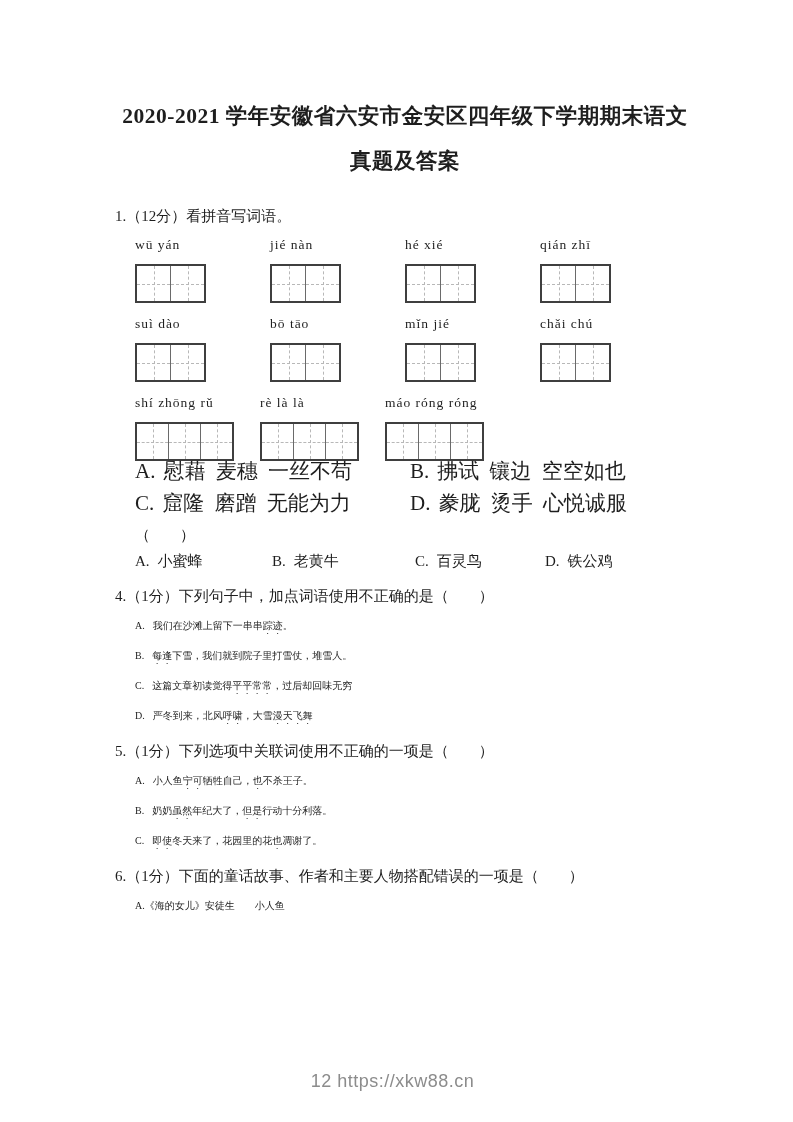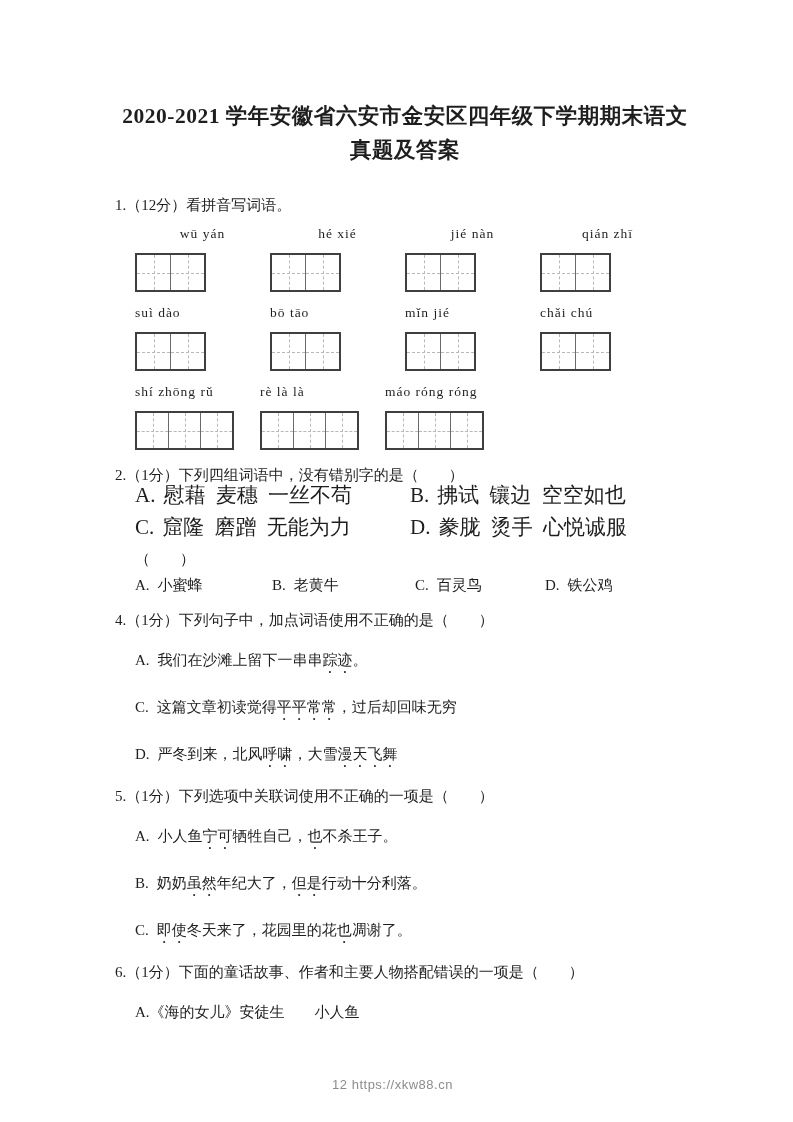--- a/index.html
+++ b/index.html
@@ -10,55 +10,55 @@
     box-sizing:border-box;
     padding:104px 98px 8px 115px;
     overflow:hidden;
     font-family:"Liberation Serif","DejaVu Serif",serif;
     color:#1e1e1e;
   }
   .title-l1,.title-l2{
     font-size:21.5px;font-weight:bold;text-align:center;line-height:24px;
     letter-spacing:0.5px;white-space:nowrap;
   }
-  .title-l2{margin-top:10px;}
+  .title-l2{margin-top:21px;}
   .stem{font-size:15px;line-height:19px;white-space:nowrap;}
   #q1-stem{margin-top:34px;}
   .sec{margin-top:16px;}
   .indent{padding-left:20px;margin-top:13px;}
   
   .py-row{display:flex;margin-top:13px;padding-left:20px;}
-  .py-row.first{margin-top:11px;text-align:center;}
+  .py-row.first{margin-top:11px;}
   .py-item{width:135px;}
   .py-item.wide{width:125px;}
   .py-label{font-size:13.5px;line-height:16px;letter-spacing:1px;margin-bottom:11px;}
   .pgrid{display:flex;border:2px solid #3f3f3f;width:max-content;background:#fff;}
   .cell{width:33px;height:35px;position:relative;border-left:1px solid #6a6a6a;}
   .cell.c3{width:31px;}
   .cell:first-child{border-left:none;}
   .cell::before{content:"";position:absolute;left:50%;top:0;bottom:0;border-left:1px dashed #b8b8b8;}
   .cell::after{content:"";position:absolute;top:50%;left:0;right:0;border-top:1px dashed #b8b8b8;}
   
   .opts-grid2{display:grid;grid-template-columns:275px auto;row-gap:13px;padding-left:20px;margin-top:1px;font-size:21px;line-height:19px;}
   .opts-grid2 .opt-text{word-spacing:5px;}
   .opts-row4{display:grid;grid-template-columns:137px 143px 130px auto;padding-left:20px;margin-top:7px;font-size:15px;line-height:19px;}
-  .opts-stack .option{margin-top:21px;padding-left:20px;font-size:15px;line-height:19px;white-space:nowrap;}
+  .opts-stack .option{margin-top:10px;padding-left:20px;font-size:10px;line-height:19px;white-space:nowrap;}
   .option{white-space:nowrap;}
   .opt-label{margin-right:8px;}
   .tight .opt-label{margin-right:0;}
   .em-dot{
     -webkit-text-emphasis:filled dot #222;
     -webkit-text-emphasis-position:under;
     text-emphasis:filled dot #222;
     text-emphasis-position:under right;
   }
   .footer{
     position:absolute;left:0;right:8px;bottom:30px;text-align:center;
     font-family:"Liberation Sans","DejaVu Sans",sans-serif;
-    font-size:13px;color:#8c8c8c;letter-spacing:0.5px;
+    font-size:18px;color:#8c8c8c;letter-spacing:0.5px;
   }
 </style>
 </head>
 <body>
 
 <div class="page">
 
   <div class="title-l1">2020-2021 学年安徽省六安市金安区四年级下学期期末语文</div>
   <div class="title-l2">真题及答案</div>
 
@@ -66,28 +66,28 @@
   <div id="pinyin-rows">
       <div class="py-row first">
         <div class="py-item">
           <div class="py-label">wū yán</div>
           <div class="pgrid">
             <div class="cell"></div>
             <div class="cell"></div>
           </div>
         </div>
         <div class="py-item">
-          <div class="py-label">hé xié</div>
+          <div class="py-label">jié nàn</div>
           <div class="pgrid">
             <div class="cell"></div>
             <div class="cell"></div>
           </div>
         </div>
         <div class="py-item">
-          <div class="py-label">jié nàn</div>
+          <div class="py-label">hé xié</div>
           <div class="pgrid">
             <div class="cell"></div>
             <div class="cell"></div>
           </div>
         </div>
         <div class="py-item">
           <div class="py-label">qián zhī</div>
           <div class="pgrid">
             <div class="cell"></div>
             <div class="cell"></div>
@@ -145,39 +145,39 @@
           <div class="py-label">máo róng róng</div>
           <div class="pgrid">
             <div class="cell c3"></div>
             <div class="cell c3"></div>
             <div class="cell c3"></div>
           </div>
         </div>
       </div>
     </div>
 
-  <div class="stem sec">2.（1分）下列四组词语中，没有错别字的是（　　）</div>
   <div class="opts-grid2" id="q2-opts">
       <div class="option"><span class="opt-label">A.</span><span class="opt-text">慰藉 麦穗 一丝不苟</span></div>
       <div class="option"><span class="opt-label">B.</span><span class="opt-text">拂试 镶边 空空如也</span></div>
       <div class="option"><span class="opt-label">C.</span><span class="opt-text">窟隆 磨蹭 无能为力</span></div>
       <div class="option"><span class="opt-label">D.</span><span class="opt-text">豢胧 烫手 心悦诚服</span></div>
     </div>
 
   <div class="stem indent">（　　）</div>
   <div class="opts-row4" id="q3-opts">
       <div class="option"><span class="opt-label">A.</span><span class="opt-text">小蜜蜂</span></div>
       <div class="option"><span class="opt-label">B.</span><span class="opt-text">老黄牛</span></div>
       <div class="option"><span class="opt-label">C.</span><span class="opt-text">百灵鸟</span></div>
       <div class="option"><span class="opt-label">D.</span><span class="opt-text">铁公鸡</span></div>
     </div>
 
   <div class="stem sec">4.（1分）下列句子中，加点词语使用不正确的是（　　）</div>
   <div class="opts-stack" id="q4-opts">
       <div class="option"><span class="opt-label">A.</span><span class="opt-text"><span>我们在沙滩上留下一串串</span><span class="em-dot">踪迹</span><span>。</span></span></div>
+      <div class="option"><span class="opt-label">B.</span><span class="opt-text"><span class="em-dot">每逢</span><span>下雪，我们就到院子里打雪仗，堆雪人。</span></span></div>
       <div class="option"><span class="opt-label">C.</span><span class="opt-text"><span>这篇文章初读觉得</span><span class="em-dot">平平常常</span><span>，过后却回味无穷</span></span></div>
       <div class="option"><span class="opt-label">D.</span><span class="opt-text"><span>严冬到来，北风</span><span class="em-dot">呼啸</span><span>，大雪</span><span class="em-dot">漫天飞舞</span></span></div>
     </div>
 
   <div class="stem sec">5.（1分）下列选项中关联词使用不正确的一项是（　　）</div>
   <div class="opts-stack" id="q5-opts">
       <div class="option"><span class="opt-label">A.</span><span class="opt-text"><span>小人鱼</span><span class="em-dot">宁可</span><span>牺牲自己，</span><span class="em-dot">也</span><span>不杀王子。</span></span></div>
       <div class="option"><span class="opt-label">B.</span><span class="opt-text"><span>奶奶</span><span class="em-dot">虽然</span><span>年纪大了，</span><span class="em-dot">但是</span><span>行动十分利落。</span></span></div>
       <div class="option"><span class="opt-label">C.</span><span class="opt-text"><span class="em-dot">即使</span><span>冬天来了，花园里的花</span><span class="em-dot">也</span><span>凋谢了。</span></span></div>
     </div>

